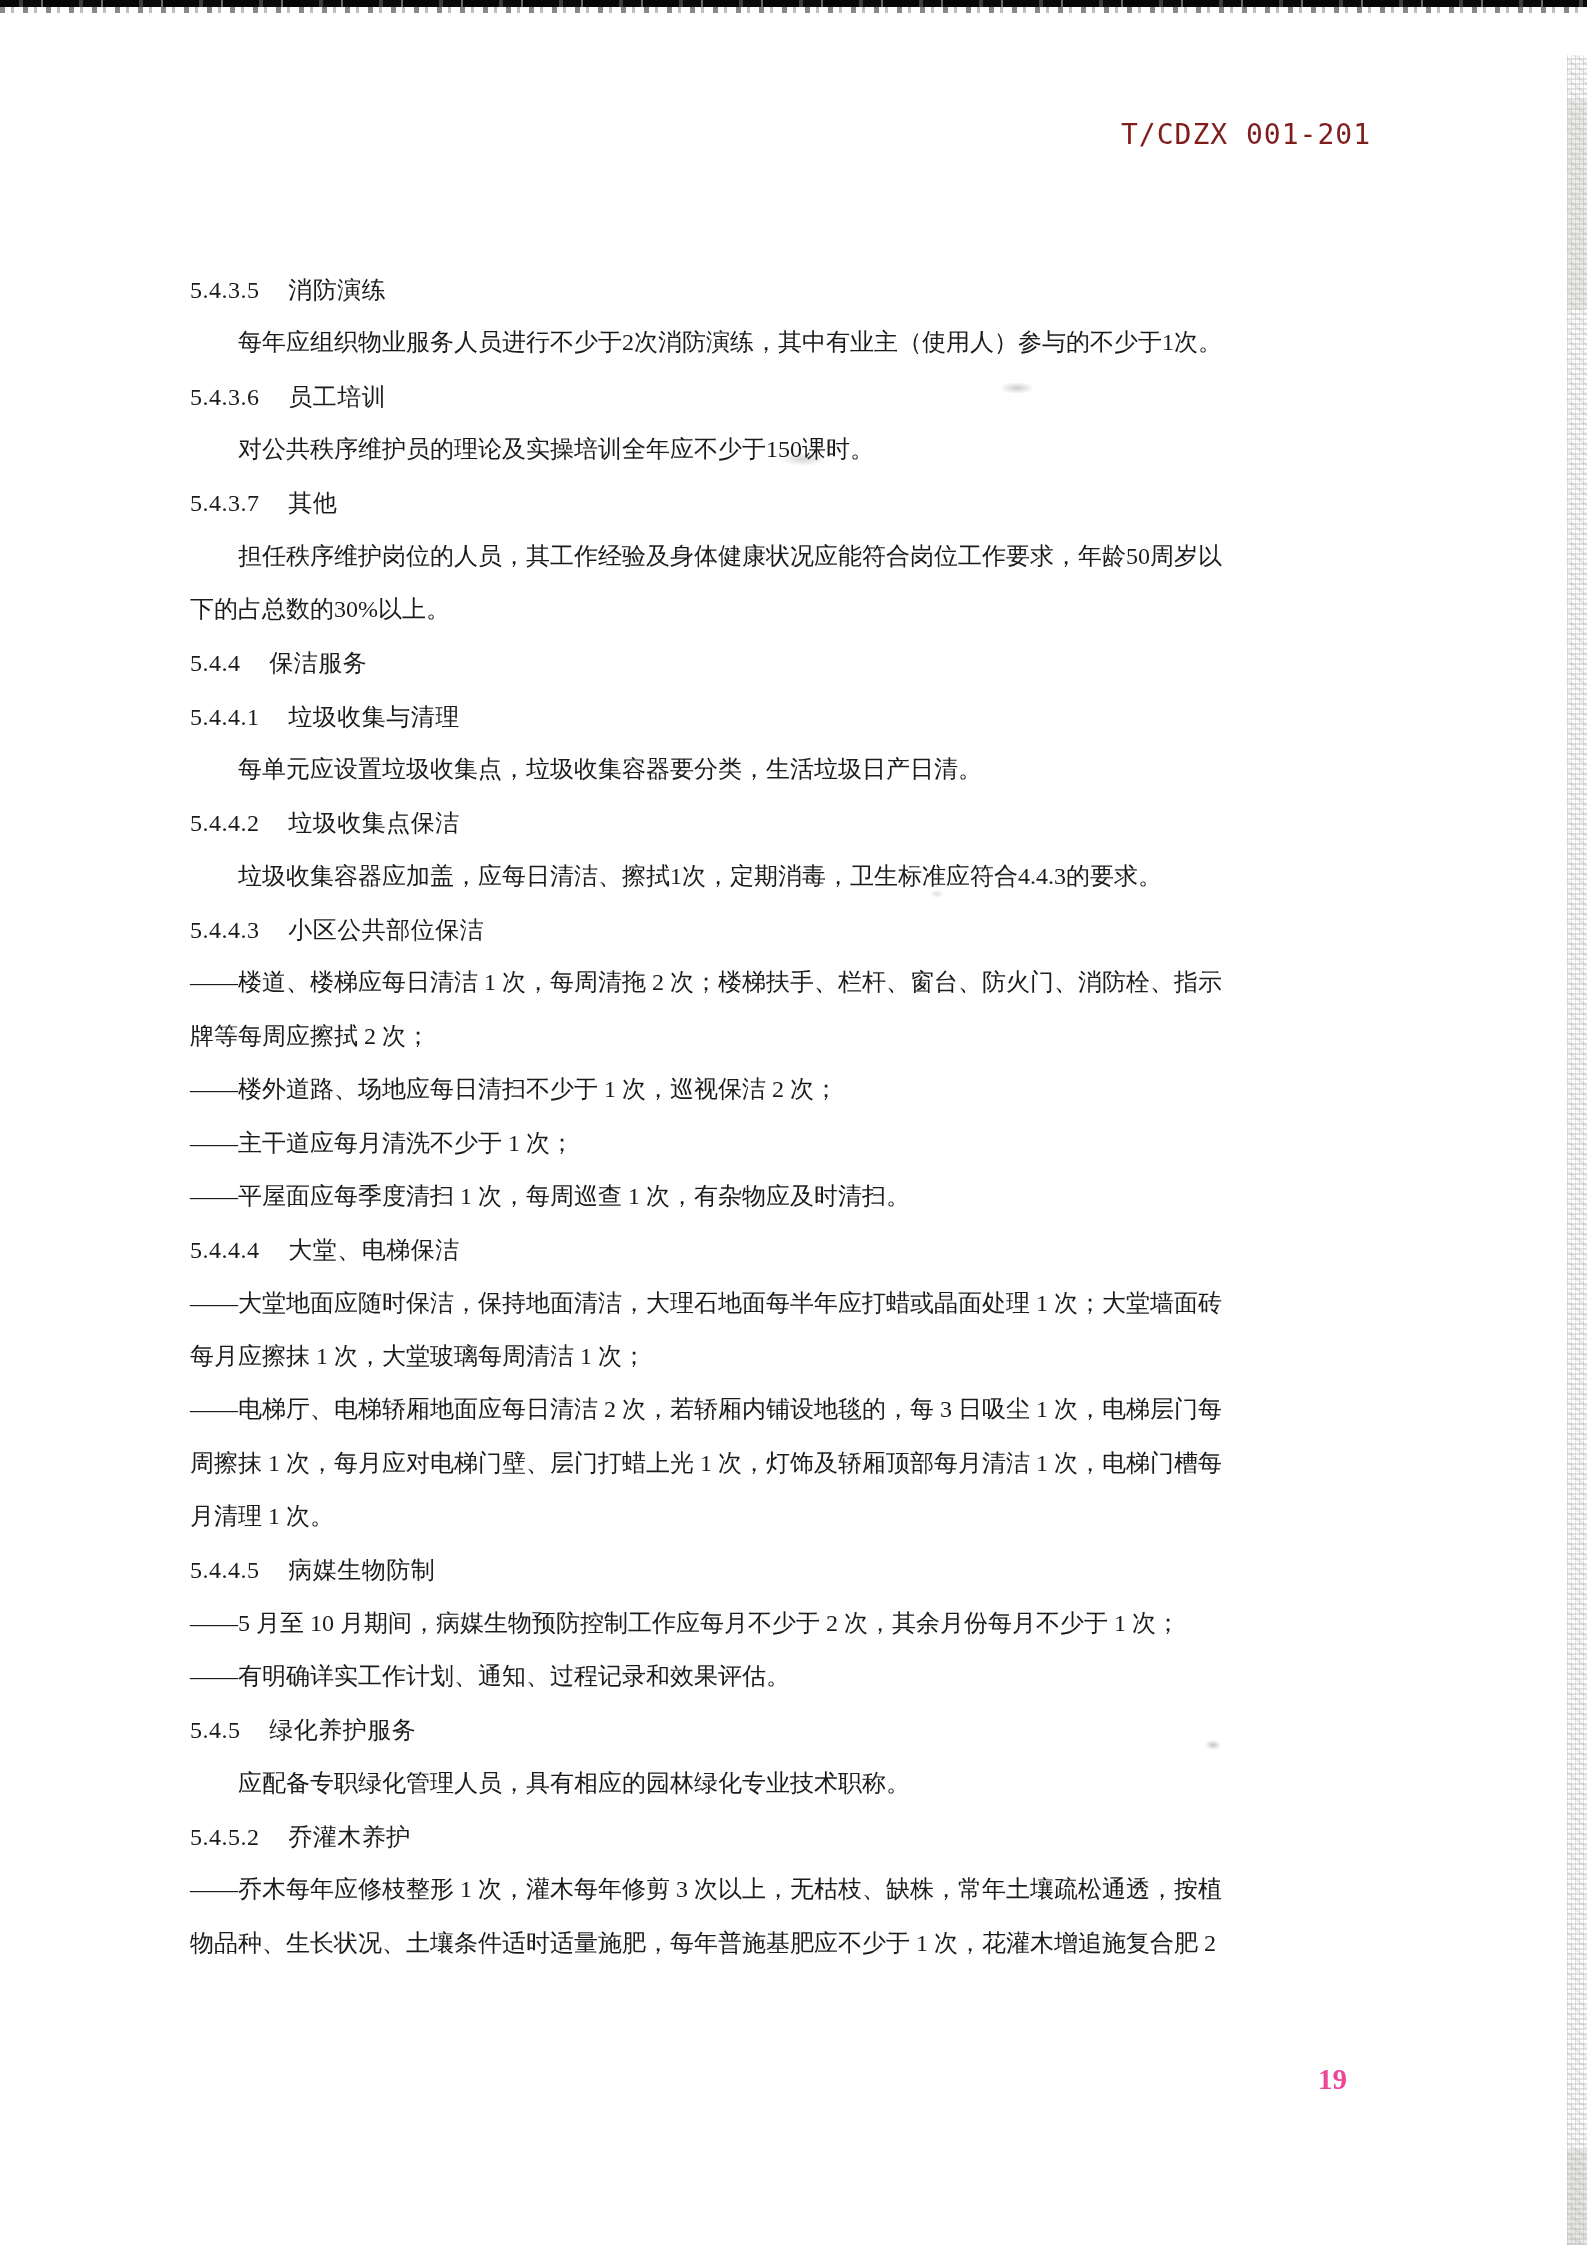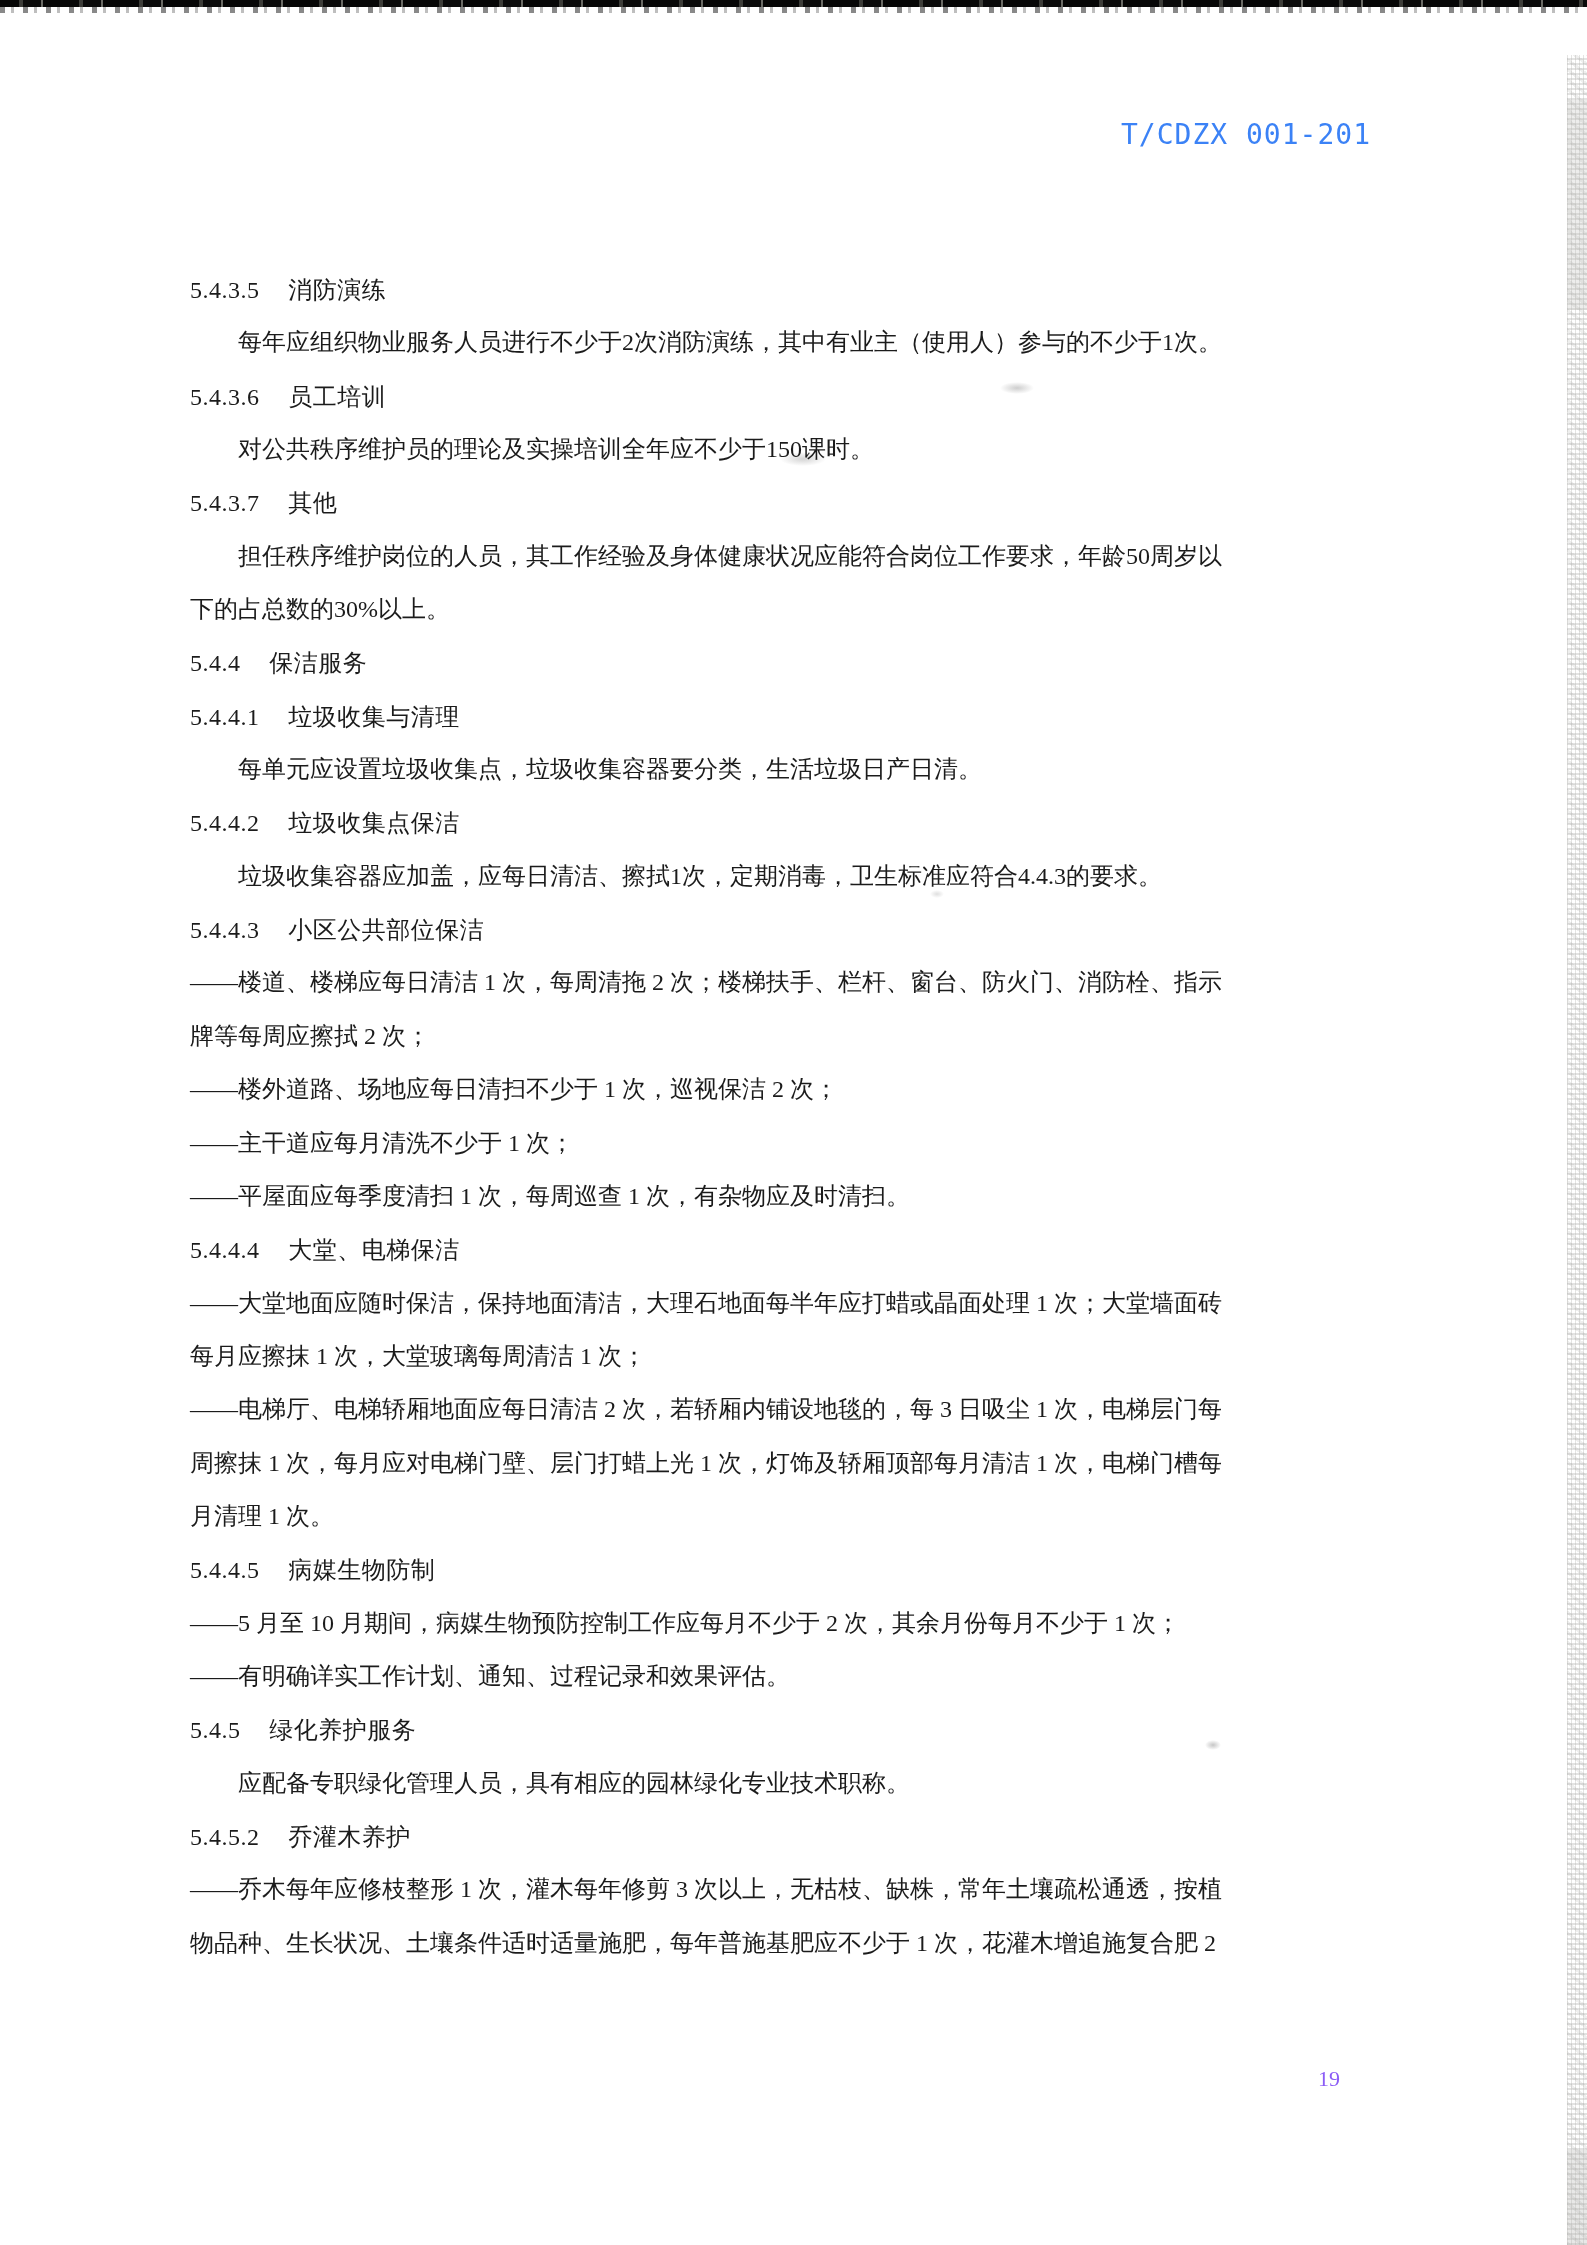--- a/index.html
+++ b/index.html
@@ -45,21 +45,21 @@
   .smudge.s2 { left:780px;  top:452px; width:46px; height:14px;
     background:radial-gradient(closest-side, rgba(100,100,100,.28), rgba(100,100,100,0)); }
   .smudge.s3 { left:1205px; top:1740px; width:16px; height:10px;
     background:radial-gradient(closest-side, rgba(90,90,90,.35), rgba(90,90,90,0)); }
   .smudge.s4 { left:930px;  top:890px; width:14px; height:8px;
     background:radial-gradient(closest-side, rgba(110,110,110,.22), rgba(110,110,110,0)); }
 
   .header-code {
     position:absolute; top:118px; right:216px;
     font-family:"DejaVu Sans Mono","Liberation Mono",monospace;
-    font-size:28px; letter-spacing:1px; color:#3b82f6;
+    font-size:28px; letter-spacing:1px; color:#7f1d1d;
     white-space:nowrap;
     margin-left:12px;
   }
 
   .content {
     position:absolute; left:190px; top:263px; width:1278px;
     font-size:24px; line-height:53.35px;
     text-align:left;
   }
   .line { white-space:nowrap; height:53.35px; }
@@ -67,21 +67,21 @@
   .line.heading .h-num {
     font-family:"Liberation Serif","DejaVu Serif",serif;
     letter-spacing:.5px;
   }
   .line.heading .h-title {
     font-family:"Liberation Sans","DejaVu Sans",sans-serif;
     margin-left:1.2em; letter-spacing:.5px;
   }
   .page-number {
     position:absolute; left:1318px; top:2062px;
-    font-size:22px; line-height:34px; color:#8b5cf6;
+    font-size:29px; line-height:34px; color:#ec4899;font-weight:bold;
   }
 </style>
 </head>
 <body>
 
 <div class="page">
   <div class="edge-top-a"></div>
   <div class="edge-top-b"></div>
   <div class="edge-right"></div>
 

